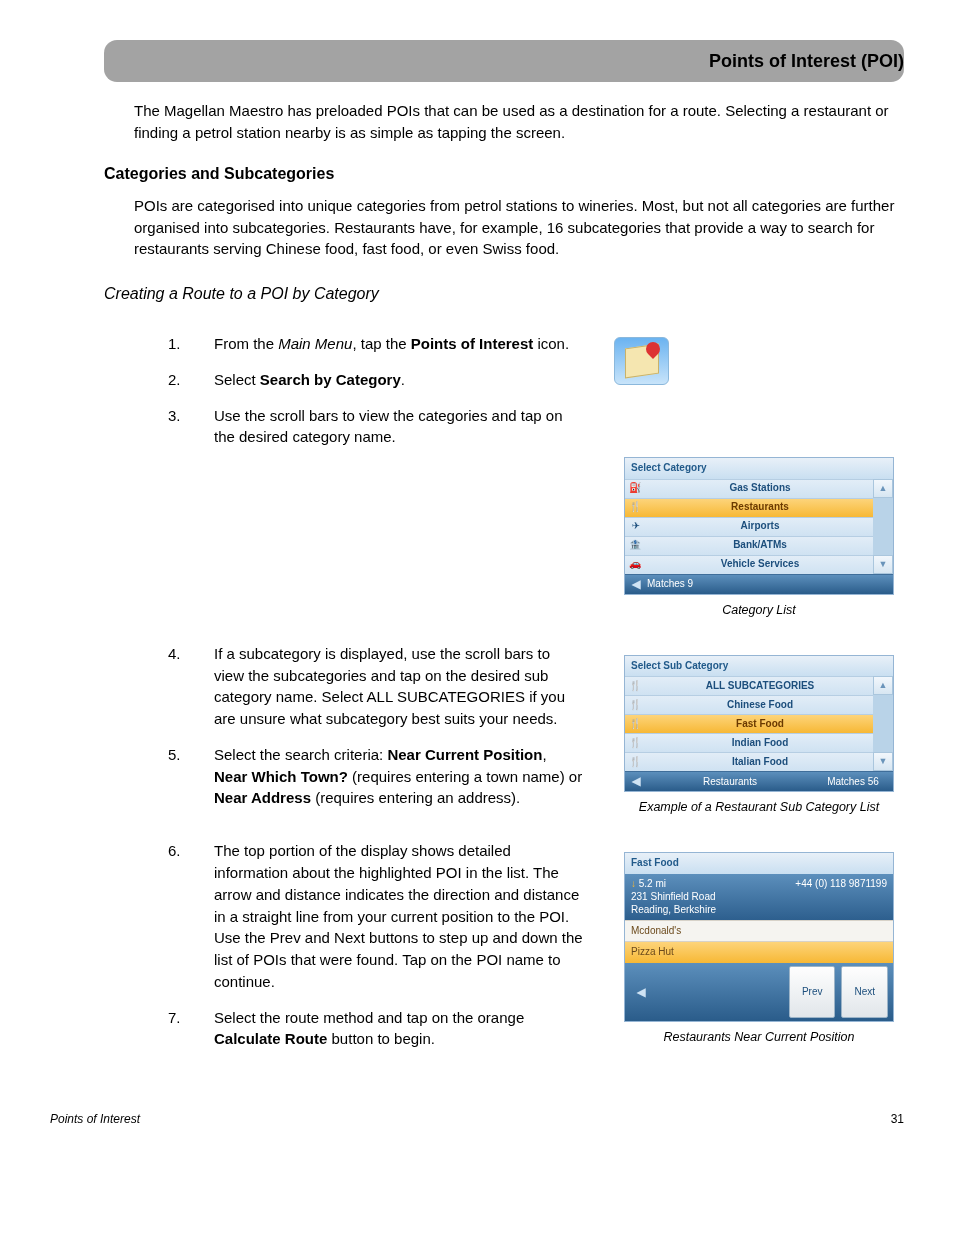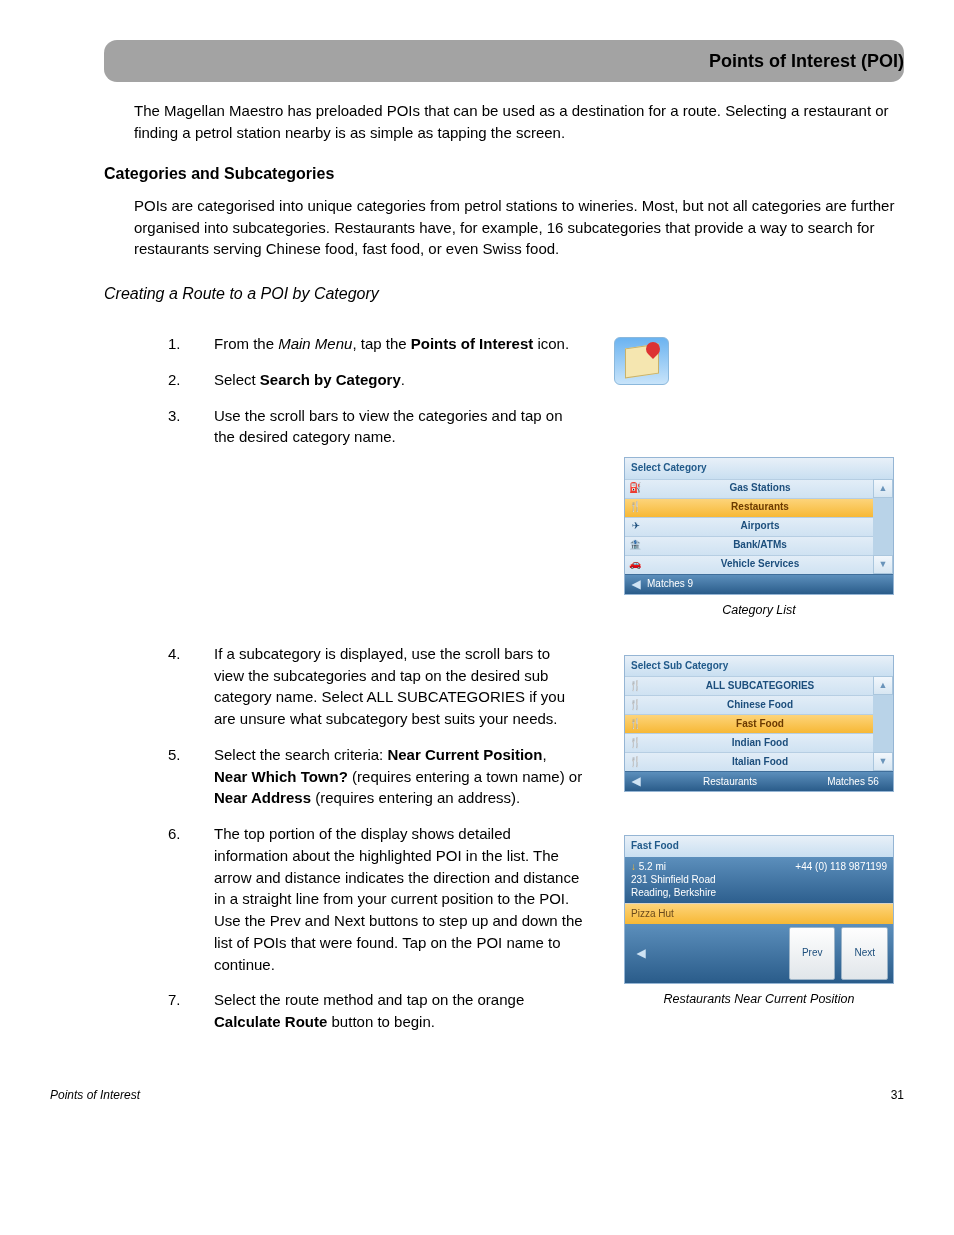--- a/index.html
+++ b/index.html
@@ -312,20 +312,21 @@
           <div class="scroll-track"></div>
           <div class="scroll-btn">▼</div>
         </div>
       </div>
       <div class="screen-footer">
         <div class="footer-back">◀</div>
         <div class="footer-left-lbl">Restaurants</div>
         <div class="footer-right">Matches  56</div>
       </div>
     </div>
+    <div class="caption">Example of a Restaurant Sub Category List</div>
   </div>
 </div>
 
 <div class="two-col">
   <div class="left-col">
     <ol class="steps" start="6" style="counter-reset: step 5;">
       <li>
         <span>The top portion of the display shows detailed information about the highlighted POI in the list. The arrow and distance indicates the direction and distance in a straight line from your current position to the POI.</span><br>
         <span>Use the Prev and Next buttons to step up and down the list of POIs that were found. Tap on the POI name to continue.</span>
       </li>
@@ -339,20 +340,21 @@
       <div class="screen-header">Fast Food</div>
       <div class="ff-detail">
         <div class="left">
           <div><span class="dist-arrow">↓</span> <span>5.2 mi</span></div>
           <div>231 Shinfield Road</div>
           <div>Reading, Berkshire</div>
         </div>
         <div>+44 (0) 118 9871199</div>
       </div>
       <div id="screen3-rows">
+          <div class="ff-row">Mcdonald's</div>
           <div class="ff-row sel">Pizza Hut</div>
         </div>
       <div class="ff-footer">
         <div class="footer-back" style="color:#cfe3f4;">◀</div>
         <div class="spacer"></div>
         <div class="ff-btn">Prev</div>
         <div class="ff-btn">Next</div>
       </div>
     </div>
     <div class="caption">Restaurants Near Current Position</div>

